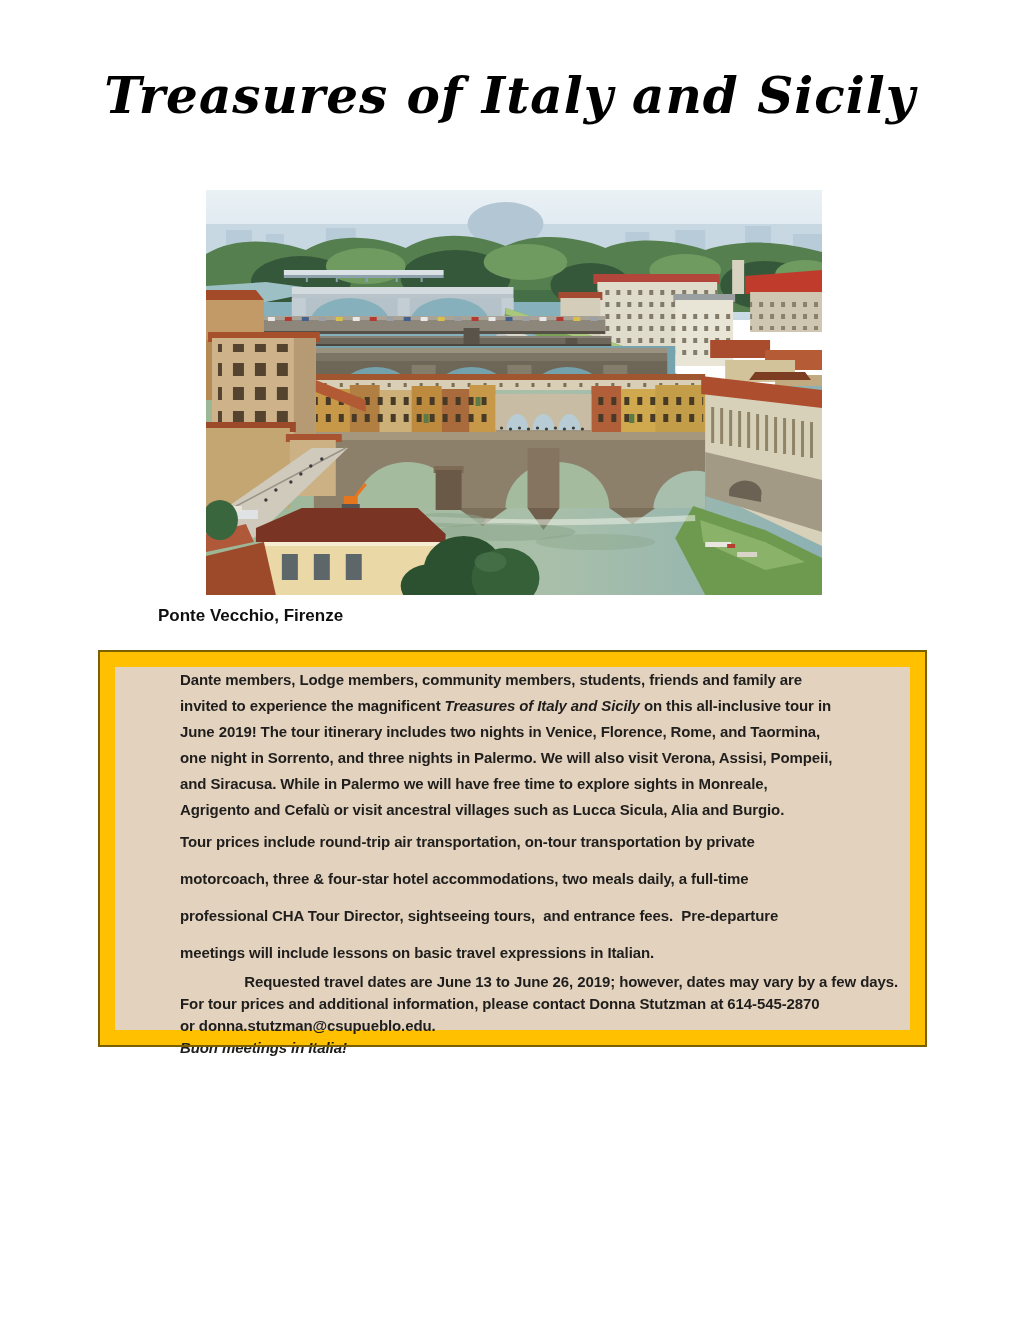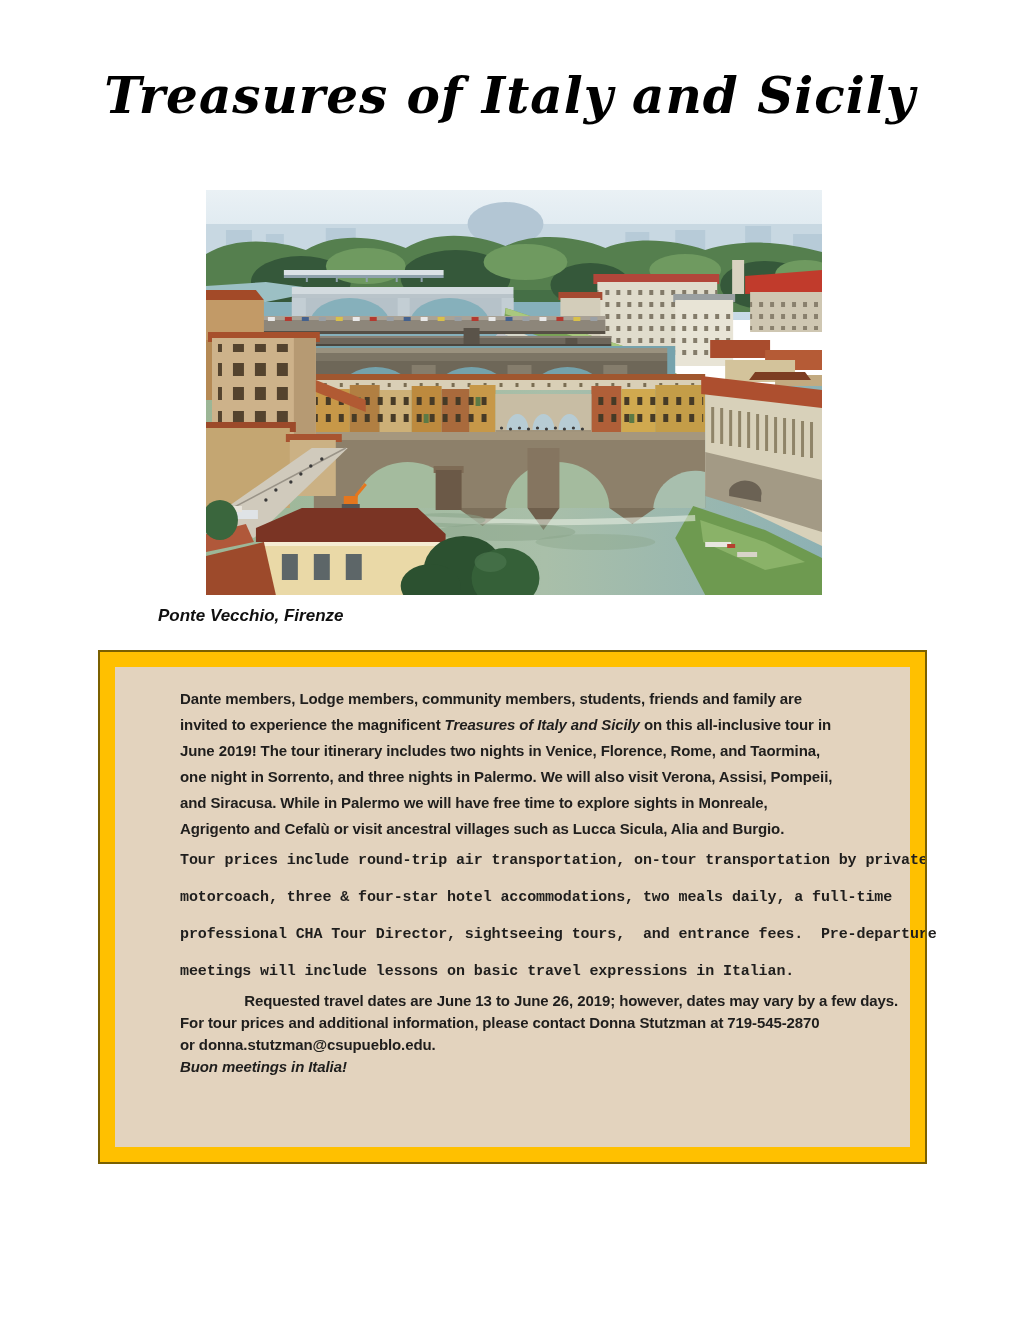--- a/index.html
+++ b/index.html
@@ -4,29 +4,29 @@
 <style>
   html,body{margin:0;padding:0;background:#ffffff;}
   .page{position:relative;width:1020px;height:1320px;background:#ffffff;overflow:hidden;
         font-family:"Liberation Sans", sans-serif;}
   .title{position:absolute;top:66px;left:0;width:100%;margin:0;text-align:center;
          font-family:"DejaVu Serif", serif;font-style:italic;font-weight:700;
          font-size:50px;letter-spacing:1px;color:#000;}
   .photo-wrap{position:absolute;left:206px;top:190px;width:616px;height:405px;margin:0;}
   .photo-wrap svg{display:block;width:100%;height:100%;}
   .caption{position:absolute;left:158px;top:606px;font-size:17px;font-weight:700;
-           font-style:italic;color:#101010;}
-  .info-box{position:absolute;left:100px;top:652px;width:825px;height:510px;
+           color:#101010;}
+  .info-box{position:absolute;left:100px;top:652px;width:825px;height:393px;
             box-sizing:border-box;border:15px solid var(--gold,#FFC000);
             outline:2px solid #7a6000;background:var(--tan,#E3D3BE);
-            padding:19px 12px 10px 65px;}
+            padding:0 12px 10px 65px;}
   .info-box p{margin:0;font-size:15px;font-weight:700;color:var(--ink,#1F1E1D);
               letter-spacing:-0.1px;white-space:pre;}
   .p1{line-height:26px;}
-  .p2{line-height:37px;margin-top:34px;font-family:Liberation Mono, monospace;}
+  .p2{line-height:37px;margin-top:34px;}
   .p3{line-height:22px;margin-top:18px;text-align:right;}
   .p4{line-height:22px;margin-top:22px;}
   .p5{line-height:22px;margin-top:50px;font-style:italic;}
   .run-italic{font-style:italic;}
 </style>
 </head>
 <body>
 
 <div class="page">
 
@@ -339,18 +339,18 @@
 invited to experience the magnificent </span><span class="run-italic">Treasures of Italy and Sicily</span><span> on this all-inclusive tour in
 June 2019! The tour itinerary includes two nights in Venice, Florence, Rome, and Taormina,
 one night in Sorrento, and three nights in Palermo. We will also visit Verona, Assisi, Pompeii,
 and Siracusa. While in Palermo we will have free time to explore sights in Monreale,
 Agrigento and Cefalù or visit ancestral villages such as Lucca Sicula, Alia and Burgio.</span></p>
     <p class="p2"><span>Tour prices include round-trip air transportation, on-tour transportation by private
 motorcoach, three &amp; four-star hotel accommodations, two meals daily, a full-time
 professional CHA Tour Director, sightseeing tours,  and entrance fees.  Pre-departure
 meetings will include lessons on basic travel expressions in Italian.</span></p>
     <p class="p3"><span>Requested travel dates are June 13 to June 26, 2019; however, dates may vary by a few days.</span></p>
-    <p class="p4"><span>For tour prices and additional information, please contact Donna Stutzman at 719-545-2870
+    <p class="p4"><span>For tour prices and additional information, please contact Donna Stutzman at 614-545-2870
 or donna.stutzman@csupueblo.edu.</span></p>
     <p class="p5"><span class="run-italic">Buon meetings in Italia!</span></p>
   </section>
 
 </div>
 
 </body></html>

